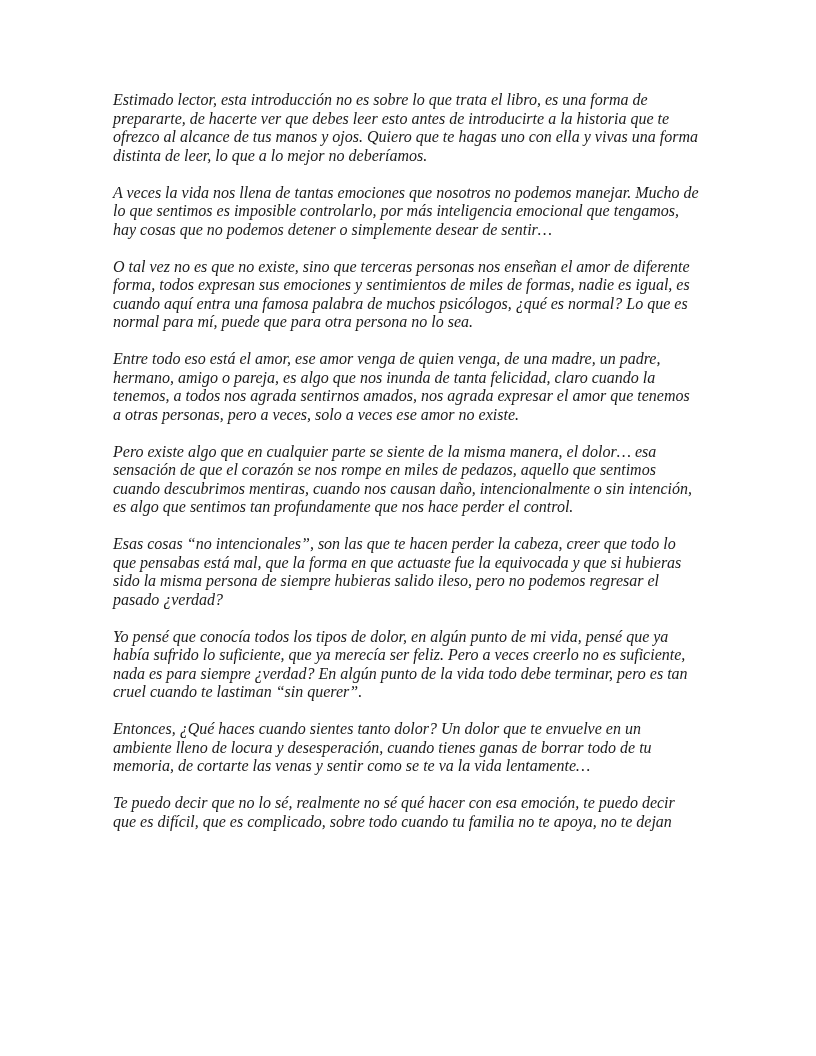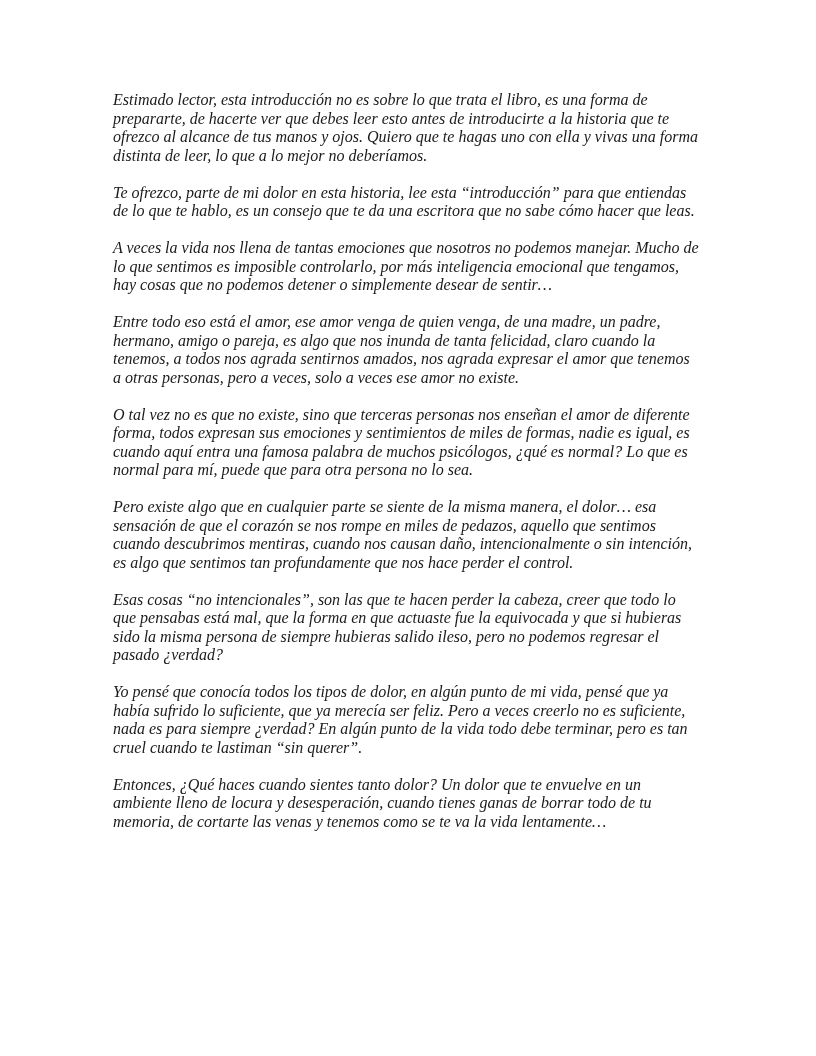--- a/index.html
+++ b/index.html
@@ -33,42 +33,42 @@
 </style>
 </head>
 <body>
 
 <div class="page">
   <div class="text-block">
     <p>Estimado lector, esta introducción no es sobre lo que trata el libro, es una forma de
 prepararte, de hacerte ver que debes leer esto antes de introducirte a la historia que te
 ofrezco al alcance de tus manos y ojos. Quiero que te hagas uno con ella y vivas una forma
 distinta de leer, lo que a lo mejor no deberíamos.</p>
-    <p>Te ofrezco, parte de mi dolor en esta historia, lee esta “introducción” para que entiendas
-de lo que te hablo, es un consejo que te da una escritora que no sabe cómo hacer que leas.</p>
     <p>A veces la vida nos llena de tantas emociones que nosotros no podemos manejar. Mucho de
 lo que sentimos es imposible controlarlo, por más inteligencia emocional que tengamos,
 hay cosas que no podemos detener o simplemente desear de sentir…</p>
+    <p>O tal vez no es que no existe, sino que terceras personas nos enseñan el amor de diferente
+forma, todos expresan sus emociones y sentimientos de miles de formas, nadie es igual, es
+cuando aquí entra una famosa palabra de muchos psicólogos, ¿qué es normal? Lo que es
+normal para mí, puede que para otra persona no lo sea.</p>
     <p>Entre todo eso está el amor, ese amor venga de quien venga, de una madre, un padre,
 hermano, amigo o pareja, es algo que nos inunda de tanta felicidad, claro cuando la
 tenemos, a todos nos agrada sentirnos amados, nos agrada expresar el amor que tenemos
 a otras personas, pero a veces, solo a veces ese amor no existe.</p>
-    <p>O tal vez no es que no existe, sino que terceras personas nos enseñan el amor de diferente
-forma, todos expresan sus emociones y sentimientos de miles de formas, nadie es igual, es
-cuando aquí entra una famosa palabra de muchos psicólogos, ¿qué es normal? Lo que es
-normal para mí, puede que para otra persona no lo sea.</p>
     <p>Pero existe algo que en cualquier parte se siente de la misma manera, el dolor… esa
 sensación de que el corazón se nos rompe en miles de pedazos, aquello que sentimos
 cuando descubrimos mentiras, cuando nos causan daño, intencionalmente o sin intención,
 es algo que sentimos tan profundamente que nos hace perder el control.</p>
     <p>Esas cosas “no intencionales”, son las que te hacen perder la cabeza, creer que todo lo
 que pensabas está mal, que la forma en que actuaste fue la equivocada y que si hubieras
 sido la misma persona de siempre hubieras salido ileso, pero no podemos regresar el
 pasado ¿verdad?</p>
     <p>Yo pensé que conocía todos los tipos de dolor, en algún punto de mi vida, pensé que ya
 había sufrido lo suficiente, que ya merecía ser feliz. Pero a veces creerlo no es suficiente,
 nada es para siempre ¿verdad? En algún punto de la vida todo debe terminar, pero es tan
 cruel cuando te lastiman “sin querer”.</p>
     <p>Entonces, ¿Qué haces cuando sientes tanto dolor? Un dolor que te envuelve en un
 ambiente lleno de locura y desesperación, cuando tienes ganas de borrar todo de tu
-memoria, de cortarte las venas y tenemos como se te va la vida lentamente…</p>
+memoria, de cortarte las venas y sentir como se te va la vida lentamente…</p>
+    <p>Te puedo decir que no lo sé, realmente no sé qué hacer con esa emoción, te puedo decir
+que es difícil, que es complicado, sobre todo cuando tu familia no te apoya, no te dejan</p>
   </div>
 </div>
 
 </body></html>

